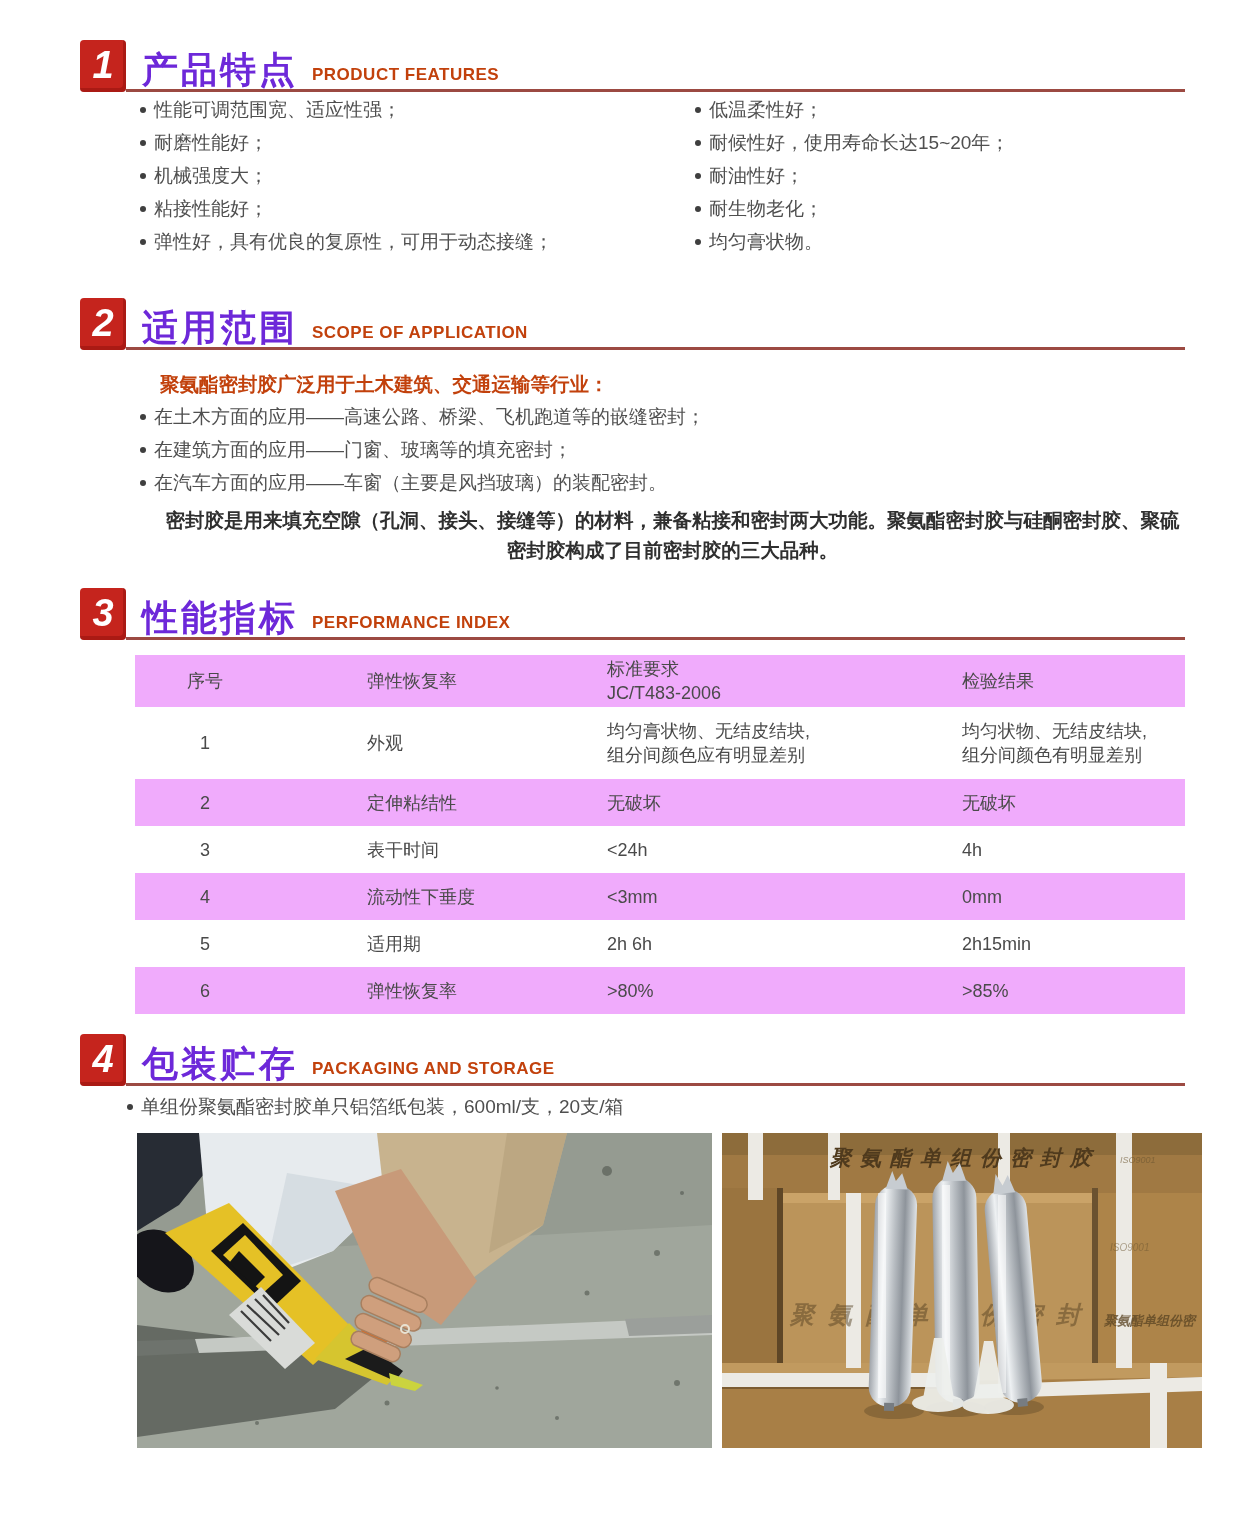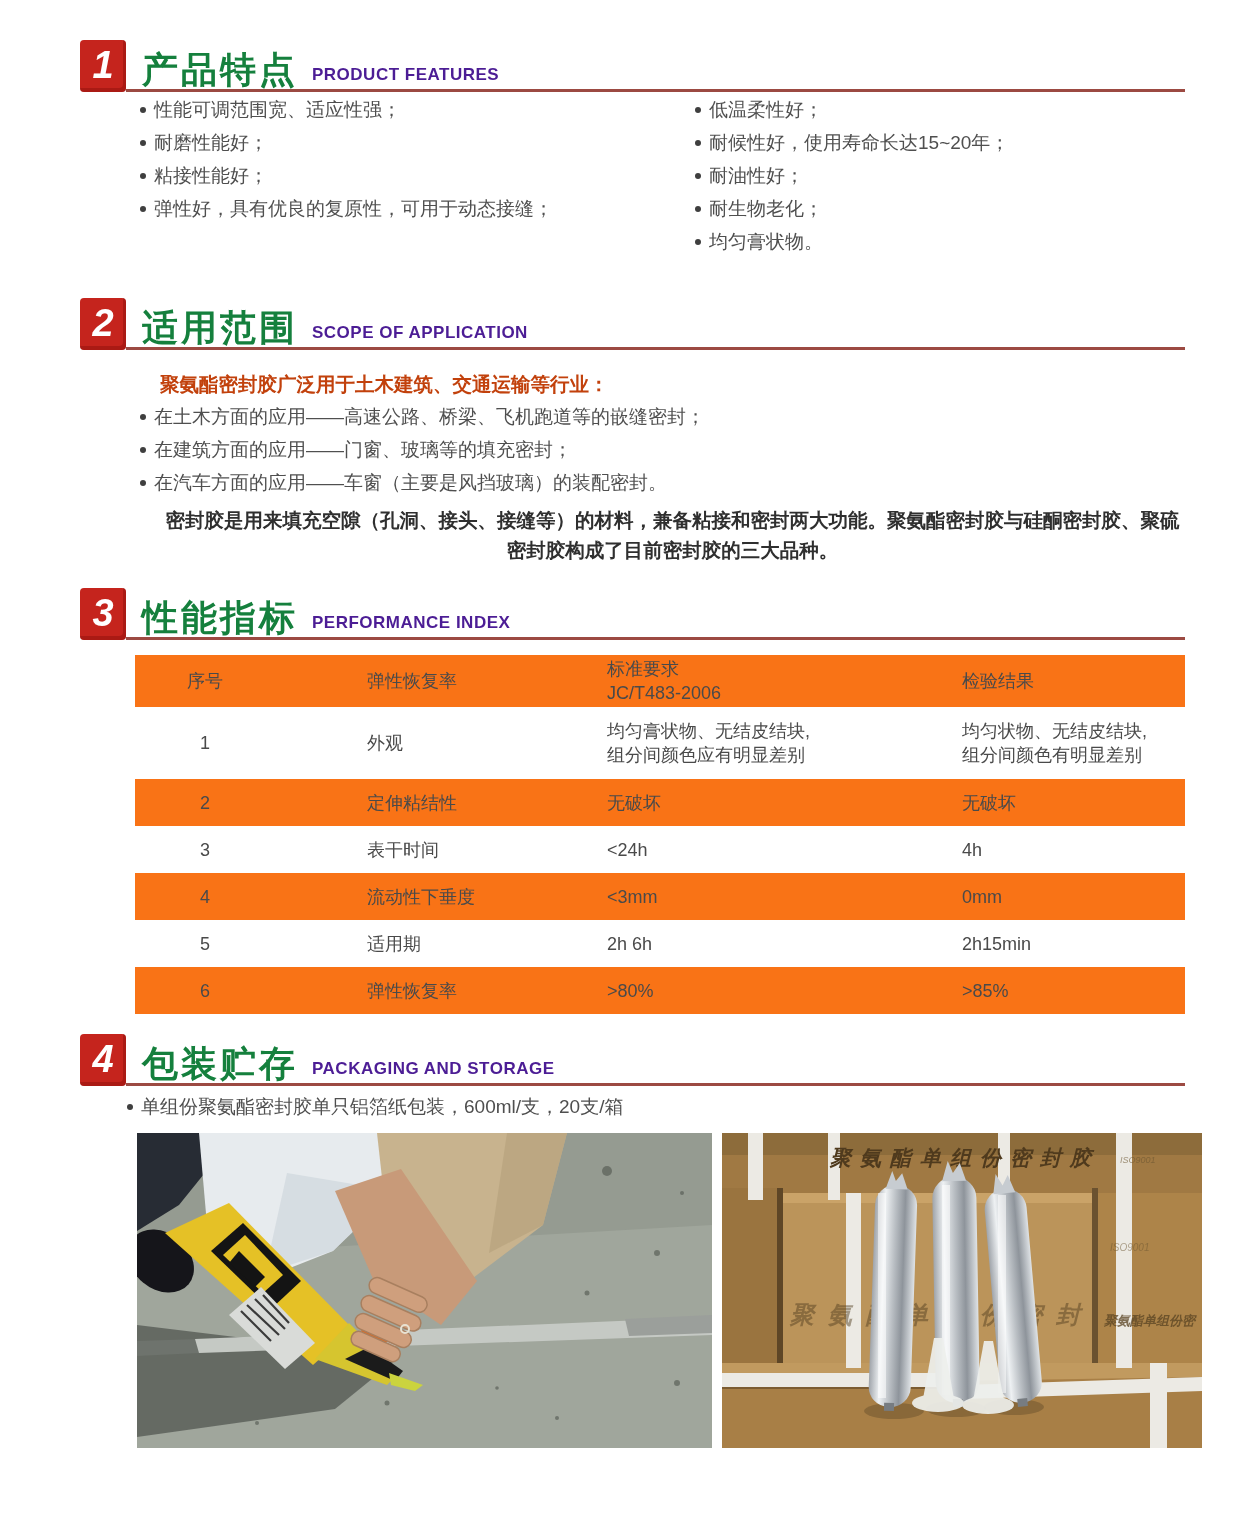--- a/index.html
+++ b/index.html
@@ -11,40 +11,40 @@
   .sec-header{position:absolute;left:80px;width:1105px;display:flex;align-items:flex-end;}
   .sec-num{
     flex:none;width:46px;height:52px;background:#c5241d;border-radius:4px;
     color:#fff;font-style:italic;font-weight:700;font-size:38px;line-height:50px;text-align:center;
     box-shadow:inset -3px -4px 0 rgba(120,10,5,.35);
   }
   .sec-titles{
     flex:1;display:flex;align-items:flex-end;gap:14px;height:52px;box-sizing:border-box;
     border-bottom:3px solid #9c4a42;padding:0 0 2px 16px;
   }
-  .sec-zh{font-size:36px;font-weight:700;color:#15803d;letter-spacing:3px;line-height:.95;}
-  .sec-en{font-size:17px;font-weight:700;color:#4c1d95;line-height:1;padding-bottom:4px;letter-spacing:.5px;}
+  .sec-zh{font-size:36px;font-weight:700;color:#6d28d9;letter-spacing:3px;line-height:.95;}
+  .sec-en{font-size:17px;font-weight:700;color:#c2410c;line-height:1;padding-bottom:4px;letter-spacing:.5px;}
   
   .bullet{display:flex;gap:8px;font-size:19px;line-height:22px;color:#4f4f4f;margin-bottom:11px;}
   .dot{flex:none;width:6px;height:6px;border-radius:50%;background:#3f3f3f;margin-top:8px;}
   
   .feat-cols{position:absolute;left:140px;top:99px;width:1045px;display:flex;}
   .feat-col-left{width:555px;flex:none;}
   .feat-col-right{flex:1;}
   
   .scope{position:absolute;left:140px;top:372px;width:1045px;}
   .scope-intro{font-size:19.5px;font-weight:700;color:#c2410c;margin:0 0 10px 20px;line-height:24px;}
   .scope-para{font-size:19.5px;font-weight:700;color:#2f2f2f;margin:2px 0 0 20px;line-height:30px;text-align:center;}
   
   .ptable{position:absolute;left:135px;top:655px;width:1050px;font-size:18px;color:#4a4a4a;}
   .trow{display:grid;grid-template-columns:140px 240px 355px 315px;align-items:center;}
   .trow>.cell{white-space:pre-line;line-height:24px;}
   .trow>.cell:first-child{text-align:center;}
   .trow>.cell:nth-child(n+2){padding-left:92px;box-sizing:border-box;}
-  .trow.stripe{background:#f97316;}
+  .trow.stripe{background:#f0abfc;}
   .row-h{height:52px;}
   .row-tall{height:72px;}
   .row-n{height:47px;}
   
   .pack-bullet{position:absolute;left:127px;top:1096px;width:1045px;}
   .photos{position:absolute;left:137px;top:1133px;display:flex;gap:10px;font-style:italic;}
   .photo-frame{height:315px;overflow:hidden;flex:none;}
   .photo-frame svg{display:block;}
 </style>
 </head>
@@ -62,20 +62,24 @@
 
   <div class="feat-cols">
     <div class="feat-col-left">
       <div class="bullet">
           <span class="dot"></span>
           <span>性能可调范围宽、适应性强；</span>
         </div>
       <div class="bullet">
           <span class="dot"></span>
           <span>耐磨性能好；</span>
+        </div>
+      <div class="bullet">
+          <span class="dot"></span>
+          <span>机械强度大；</span>
         </div>
       <div class="bullet">
           <span class="dot"></span>
           <span>粘接性能好；</span>
         </div>
       <div class="bullet">
           <span class="dot"></span>
           <span>弹性好，具有优良的复原性，可用于动态接缝；</span>
         </div>
     </div>

